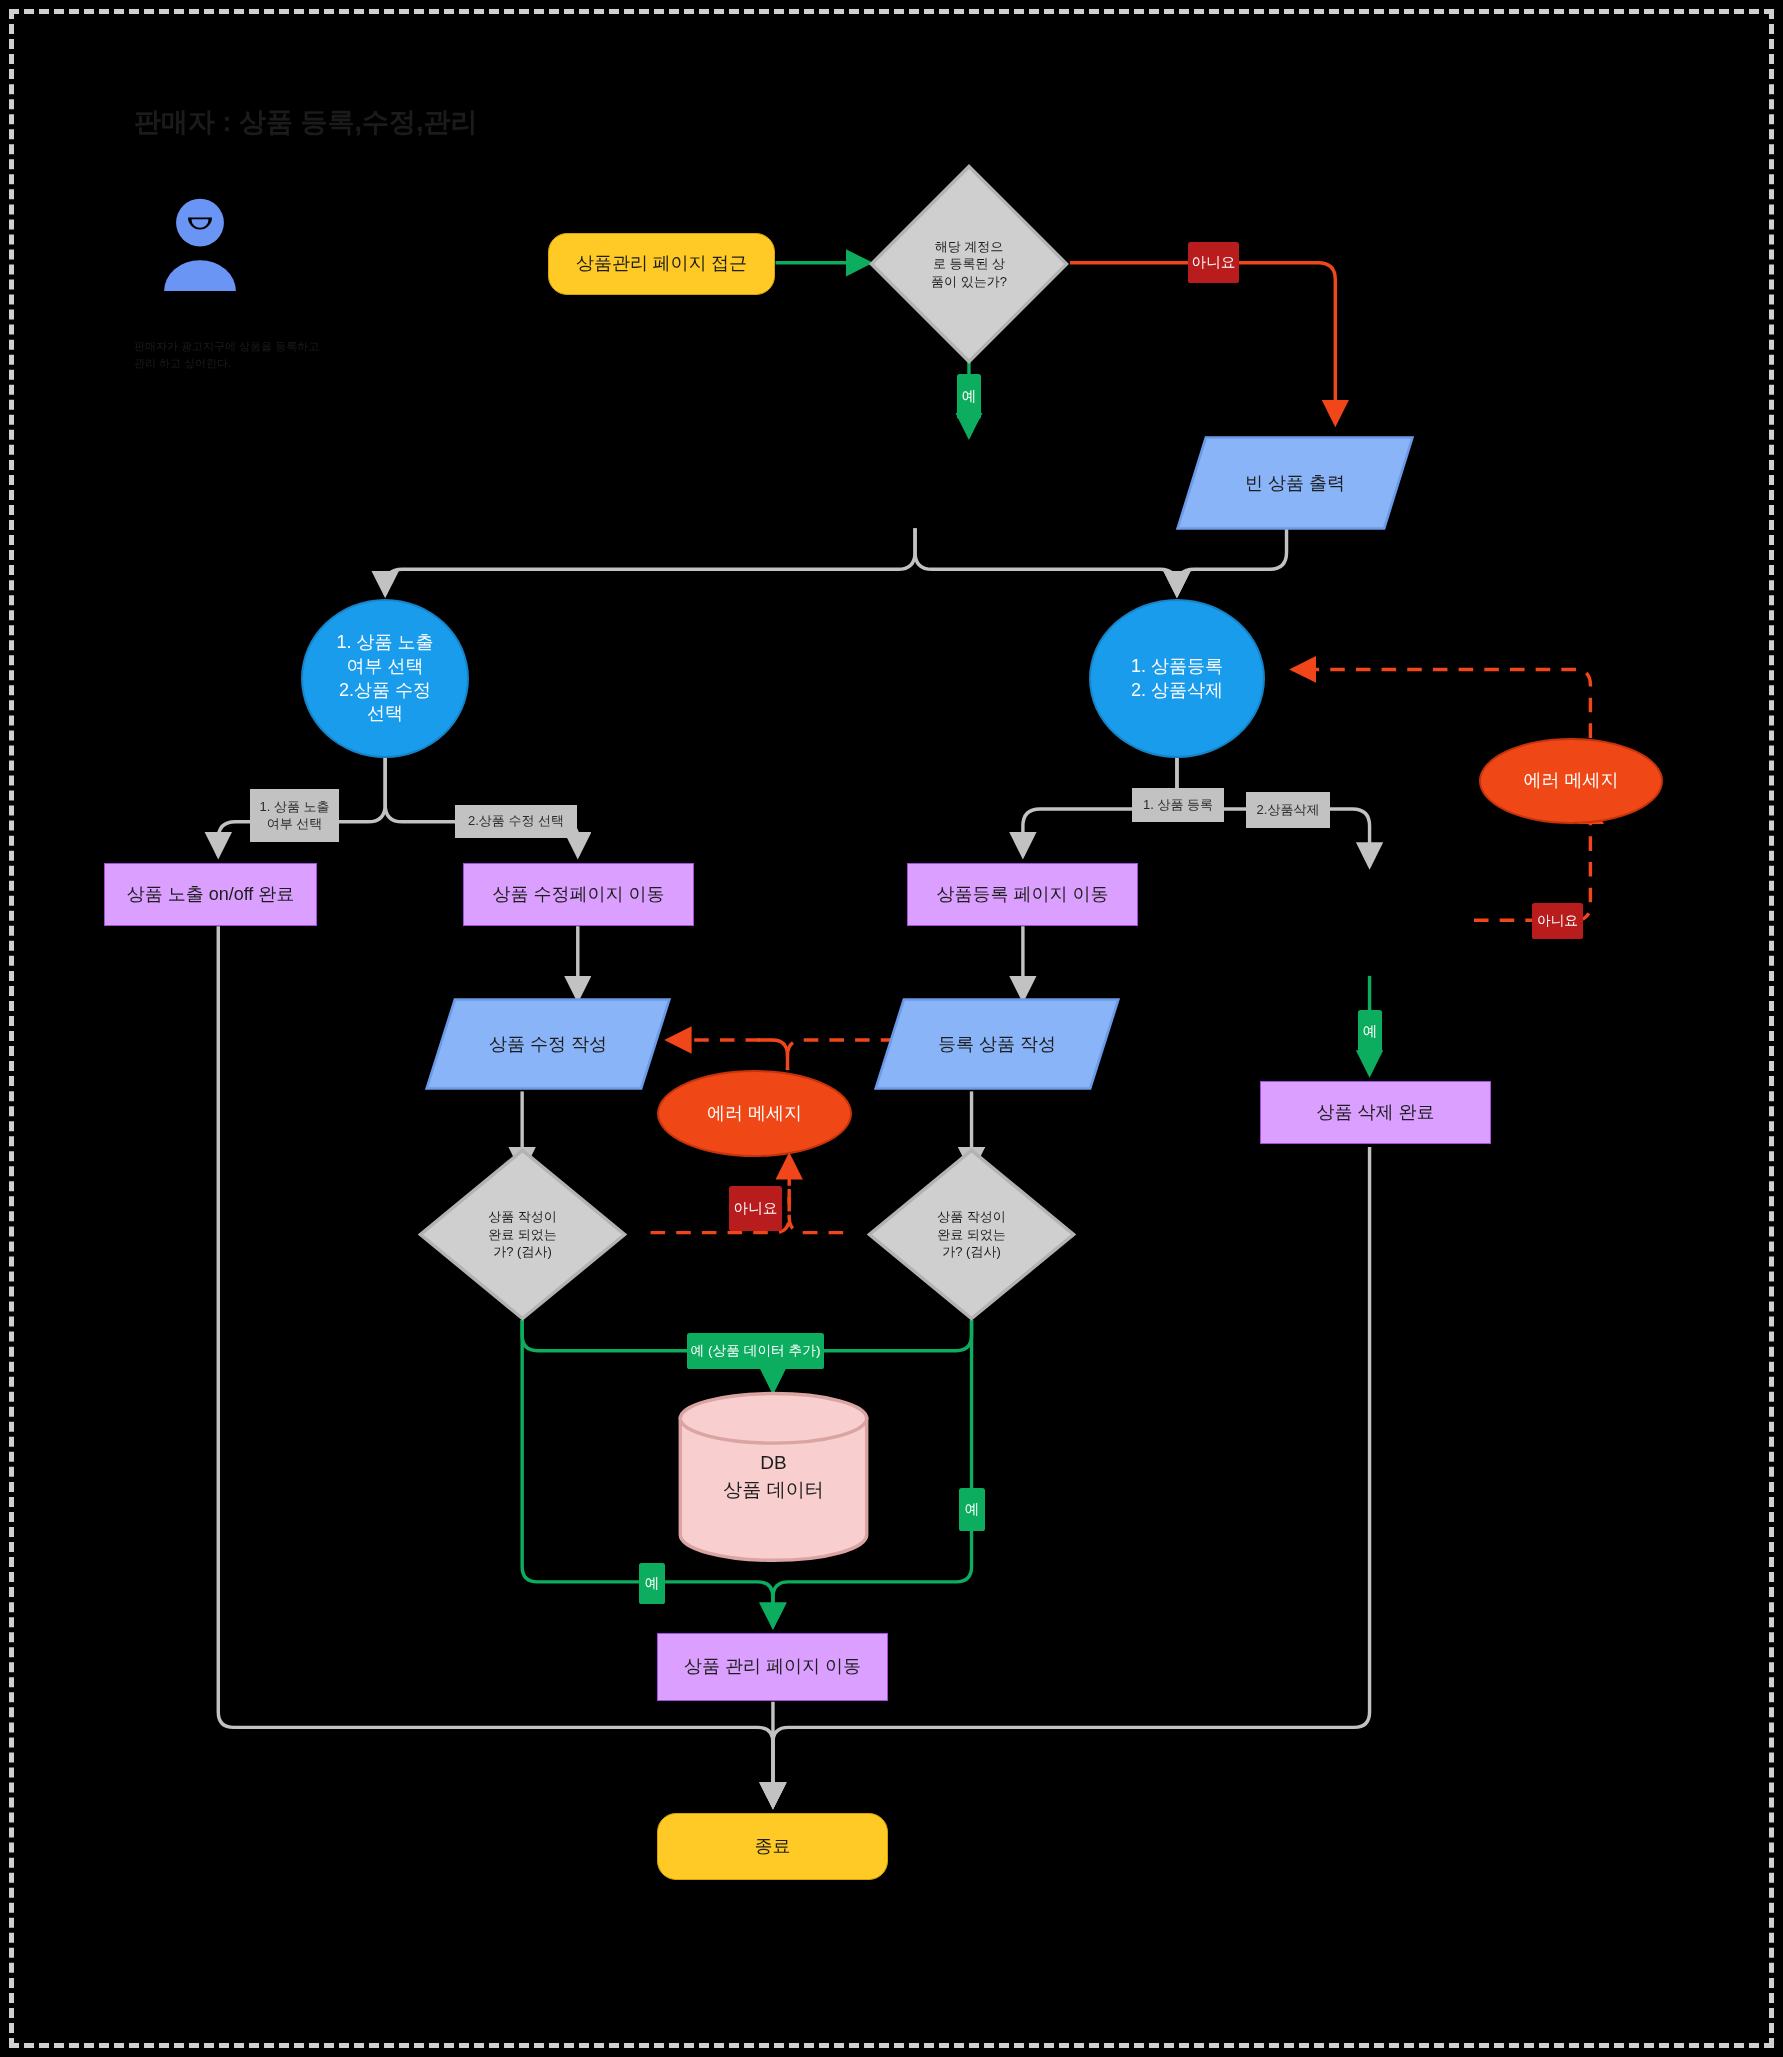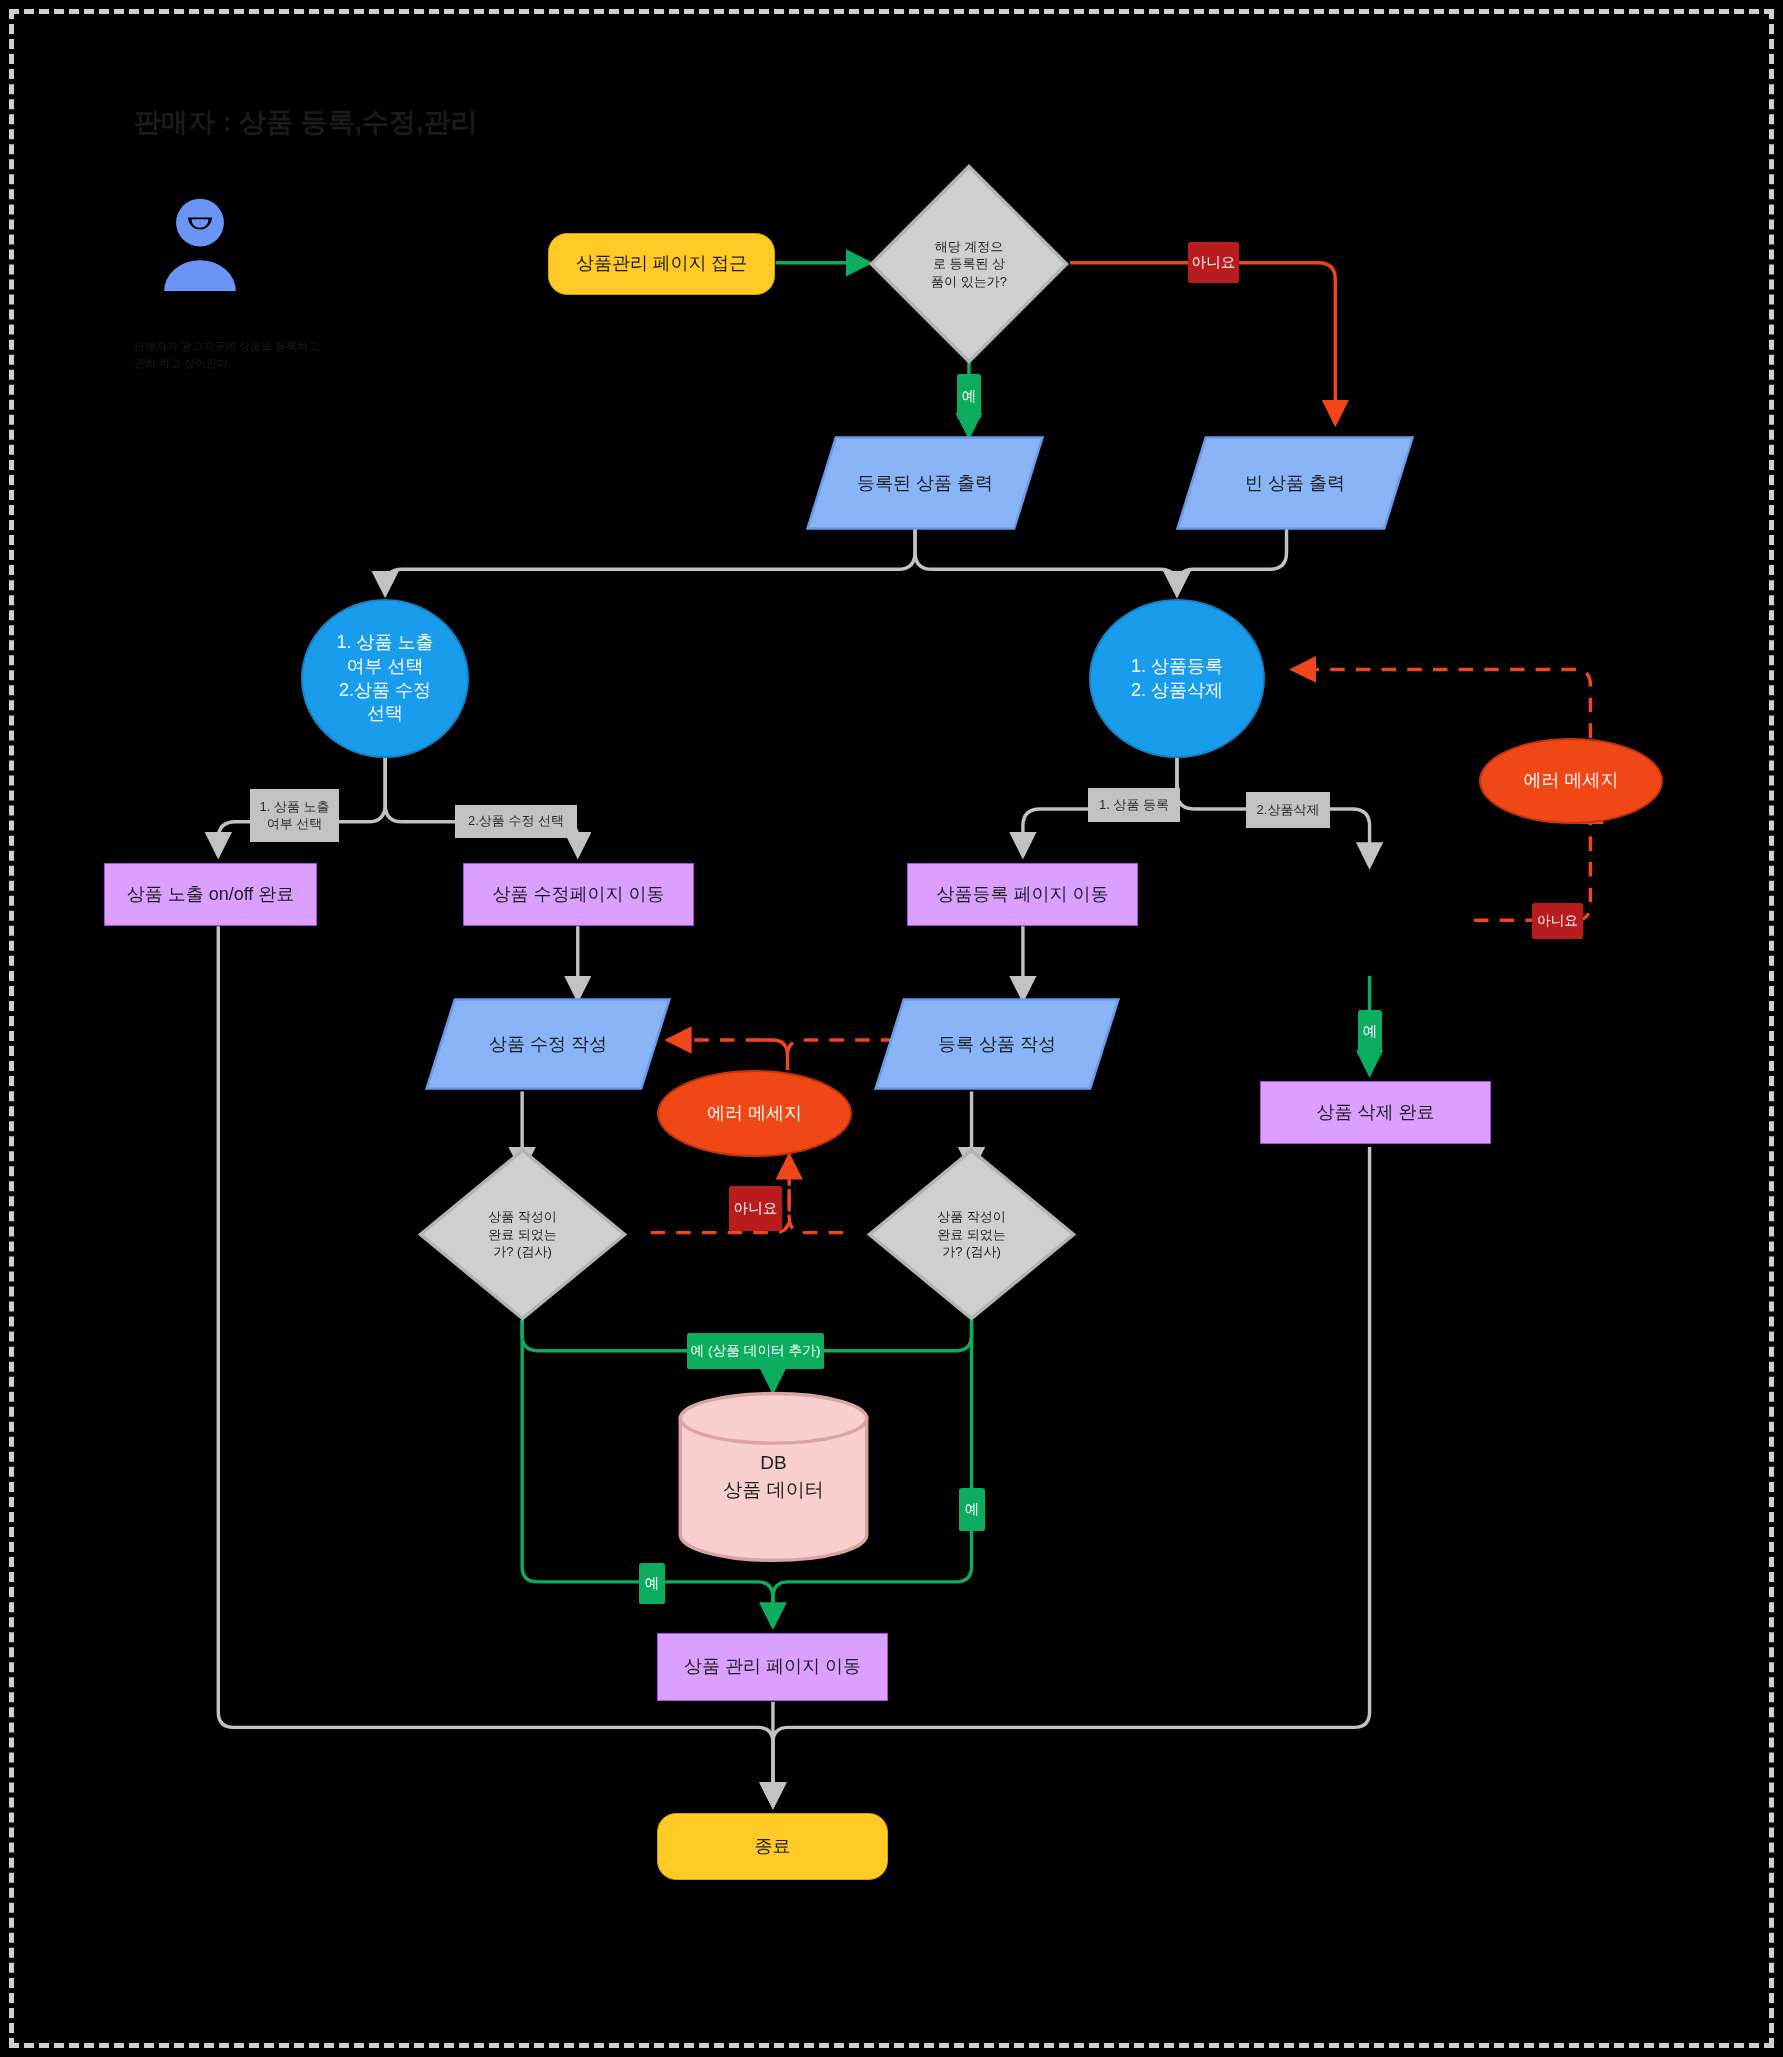--- a/index.html
+++ b/index.html
@@ -135,26 +135,20 @@
 
   <div class="decision-wrap" style="left:868px;top:163px;width:202px;height:202px;">
     <svg viewBox="0 0 236 236" style="position:absolute;inset:0;width:100%;height:100%;">
       <polygon points="118,4 232,118 118,232 4,118" fill="#cfcfcf" stroke="#b3b3b3" stroke-width="4"></polygon>
     </svg>
     <div class="dtext">해당 계정으
 로 등록된 상
 품이 있는가?</div>
   </div>
 
-  <div class="io-wrap" style="left:805px;top:435px;width:240px;height:96px;">
-    <svg viewBox="0 0 280 112" style="position:absolute;inset:0;width:100%;height:100%;">
-      <polygon points="36,3 277,3 244,109 3,109" fill="#8ab4f8" stroke="#6a9ae8" stroke-width="3"></polygon>
-    </svg>
-    <div class="iotext">등록된 상품 출력</div>
-  </div>
 
   <div class="io-wrap" style="left:1175px;top:435px;width:240px;height:96px;">
     <svg viewBox="0 0 280 112" style="position:absolute;inset:0;width:100%;height:100%;">
       <polygon points="36,3 277,3 244,109 3,109" fill="#8ab4f8" stroke="#6a9ae8" stroke-width="3"></polygon>
     </svg>
     <div class="iotext">빈 상품 출력</div>
   </div>
 
   <div class="node circle" style="left:301px;top:599px;width:168px;height:159px;">1. 상품 노출
 여부 선택
@@ -224,21 +218,21 @@
 
   <div class="elabel lab-red" style="left:1188px;top:242px;width:51px;height:41px;font-size:14.6px;">아니요</div>
 
   <div class="elabel lab-green" style="left:957px;top:374px;width:24px;height:45px;font-size:14.6px;">예</div>
 
   <div class="elabel lab-gray" style="left:250px;top:789px;width:89px;height:53px;font-size:13px;">1. 상품 노출
 여부 선택</div>
 
   <div class="elabel lab-gray" style="left:455px;top:805px;width:122px;height:33px;font-size:13px;">2.상품 수정 선택</div>
 
-  <div class="elabel lab-gray" style="left:1088px;top:788px;width:92px;height:34px;font-size:13px;">1. 상품 등록</div>
+  <div class="elabel lab-gray" style="left:1132px;top:788px;width:92px;height:34px;font-size:13px;">1. 상품 등록</div>
 
   <div class="elabel lab-gray" style="left:1246px;top:792px;width:84px;height:36px;font-size:13px;">2.상품삭제</div>
 
   <div class="elabel lab-red" style="left:1532px;top:903px;width:51px;height:36px;font-size:13.7px;">아니요</div>
 
   <div class="elabel lab-green" style="left:1358px;top:1010px;width:24px;height:43px;font-size:14.6px;">예</div>
 
   <div class="elabel lab-red" style="left:729px;top:1186px;width:53px;height:45px;font-size:14.6px;">아니요</div>
 
   <div class="elabel lab-green" style="left:687px;top:1333px;width:137px;height:36px;font-size:13.7px;">예 (상품 데이터 추가)</div>

